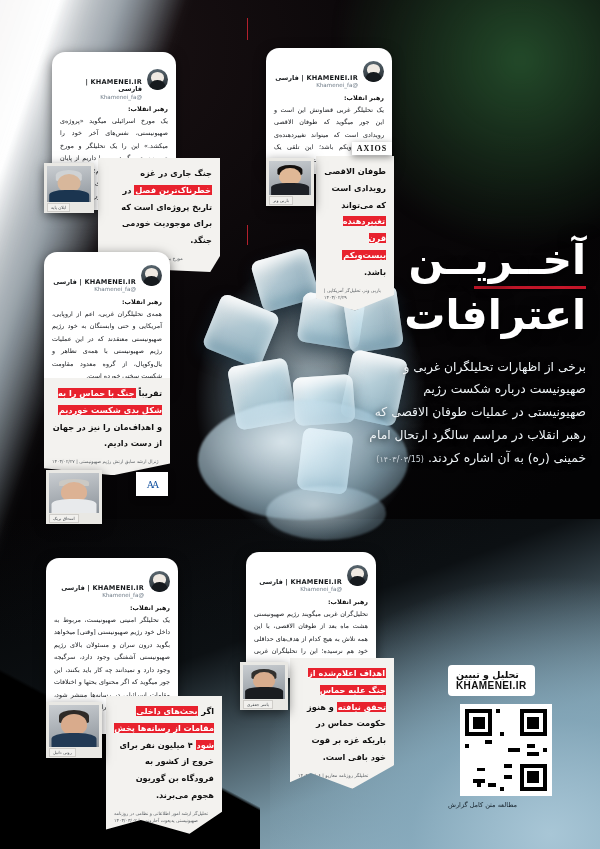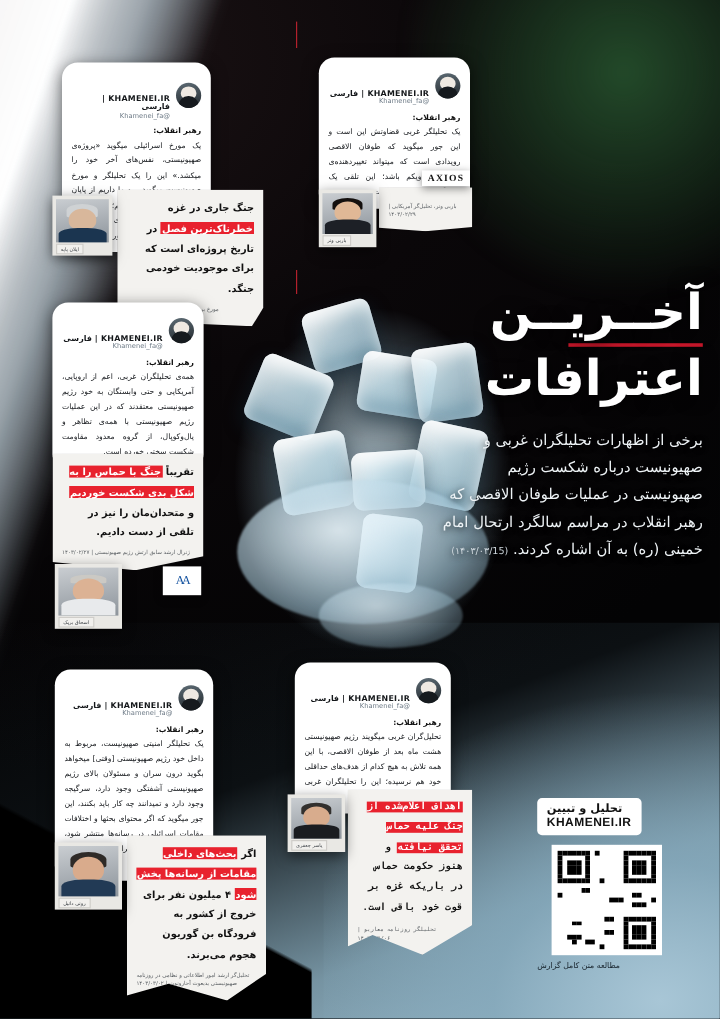--- a/index.html
+++ b/index.html
@@ -201,20 +201,23 @@
     </div>
     <div class="tw-lead">رهبر انقلاب:</div>
     <div class="tw-body">یک تحلیلگر غربی قضاوتش این است و این جور میگوید که طوفان الاقصی رویدادی است که میتواند تغییردهنده‌ی قرن بیست‌ویکم باشد؛ این تلقی یک تحلیلگر معروف غربی است.</div>
   </div>
 
   <div class="logo-badge" style="left:352px; top:142px; width:40px; height:13px;">
     <span class="logo-axios">AXIOS</span>
   </div>
   <div class="news" style="left:316px; top:156px; width:78px;
        clip-path:polygon(0 0,100% 0,100% 90%,50% 100%,0 92%);">
+    <div class="news-txt">
+      <span>طوفان الاقصی رویدادی است که می‌تواند </span><span class="hl">تغییردهنده قرن بیست‌ویکم</span><span> باشد.</span>
+    </div>
     <div class="news-src">باربی ونر، تحلیل‌گر آمریکایی | ۱۴۰۳/۰۲/۲۹</div>
   </div>
   <div class="portrait" style="left:266px; top:158px; width:48px; height:48px;">
     <div class="ph-img">
       <div class="hair" style="background:#14100e;"></div>
       <div class="face" style="background:#e0b896;"></div>
       <div class="torso" style="background:#1d2026;"></div>
     </div>
     <span class="ph-cap">باربی ونر</span>
   </div>
@@ -227,21 +230,21 @@
         <span class="tw-handle">@Khamenei_fa</span>
       </div>
     </div>
     <div class="tw-lead">رهبر انقلاب:</div>
     <div class="tw-body">همه‌ی تحلیلگران غربی، اعم از اروپایی، آمریکایی و حتی وابستگان به خود رژیم صهیونیستی معتقدند که در این عملیات رژیم صهیونیستی با همه‌ی تظاهر و یال‌وکوپال، از گروه معدود مقاومت شکست سختی خورده است.</div>
   </div>
 
   <div class="news" style="left:44px; top:378px; width:126px;
        clip-path:polygon(0 0,100% 0,100% 88%,55% 100%,0 93%);">
     <div class="news-txt">
-      <span>تقریباً </span><span class="hl">جنگ با حماس را به شکل بدی شکست خوردیم</span><span> و متحدان‌مان را نیز در تلقی از دست دادیم.</span>
+      <span>تقریباً </span><span class="hl">جنگ با حماس را به شکل بدی شکست خوردیم</span><span> و اهداف‌مان را نیز در جهان از دست دادیم.</span>
     </div>
     <div class="news-src">ژنرال ارشد سابق ارتش رژیم صهیونیستی | ۱۴۰۳/۰۲/۲۷</div>
   </div>
   <div class="logo-badge" style="left:136px; top:472px; width:32px; height:24px;">
     <span class="logo-aa">AA</span>
   </div>
   <div class="portrait" style="left:46px; top:470px; width:56px; height:54px;">
     <div class="ph-img">
       <div class="hair" style="background:#cbc9c4; height:18%; top:14%;"></div>
       <div class="face" style="background:#dcb294;"></div>
@@ -284,21 +287,21 @@
       <div class="tw-meta">
         <span class="tw-name">KHAMENEI.IR | فارسی</span>
         <span class="tw-handle">@Khamenei_fa</span>
       </div>
     </div>
     <div class="tw-lead">رهبر انقلاب:</div>
     <div class="tw-body">تحلیل‌گران غربی میگویند رژیم صهیونیستی هشت ماه بعد از طوفان الاقصی، با این همه تلاش به هیچ کدام از هدف‌های حداقلی خود هم نرسیده؛ این را تحلیلگران غربی میگویند.</div>
   </div>
 
   <div class="news" style="left:290px; top:658px; width:104px;
-       clip-path:polygon(0 0,100% 0,100% 82%,60% 100%,20% 88%,0 95%);font-family:Liberation Mono, monospace;">
+       clip-path:polygon(0 0,100% 0,100% 82%,60% 100%,20% 88%,0 95%);">
     <div class="news-txt">
       <span class="hl">اهداف اعلام‌شده از جنگ علیه حماس تحقق نیافته</span><span> و هنوز حکومت حماس در باریکه غزه بر قوت خود باقی است.</span>
     </div>
     <div class="news-src">تحلیلگر روزنامه معاریو | ۱۴۰۳/۰۳/۰۶</div>
   </div>
   <div class="portrait" style="left:240px; top:662px; width:48px; height:48px;">
     <div class="ph-img">
       <div class="hair" style="background:#32302e;"></div>
       <div class="face" style="background:#d8ac8d;"></div>
       <div class="torso" style="background:#1a1c20;"></div>

